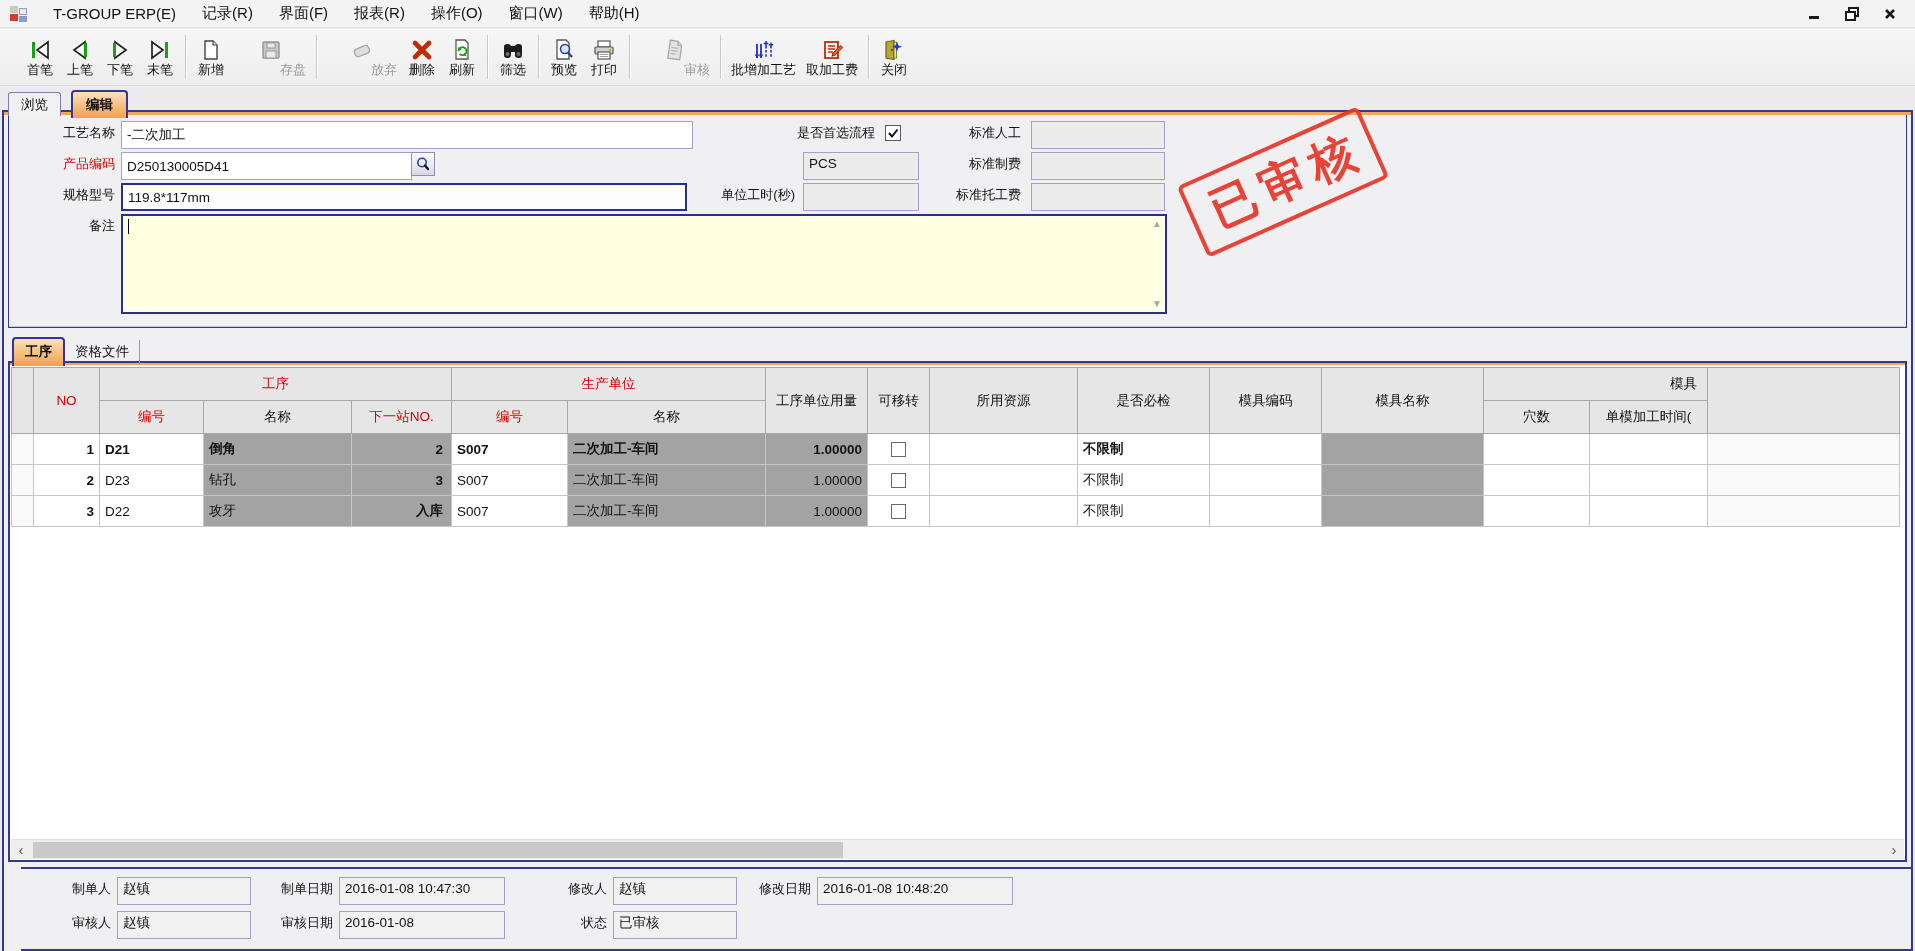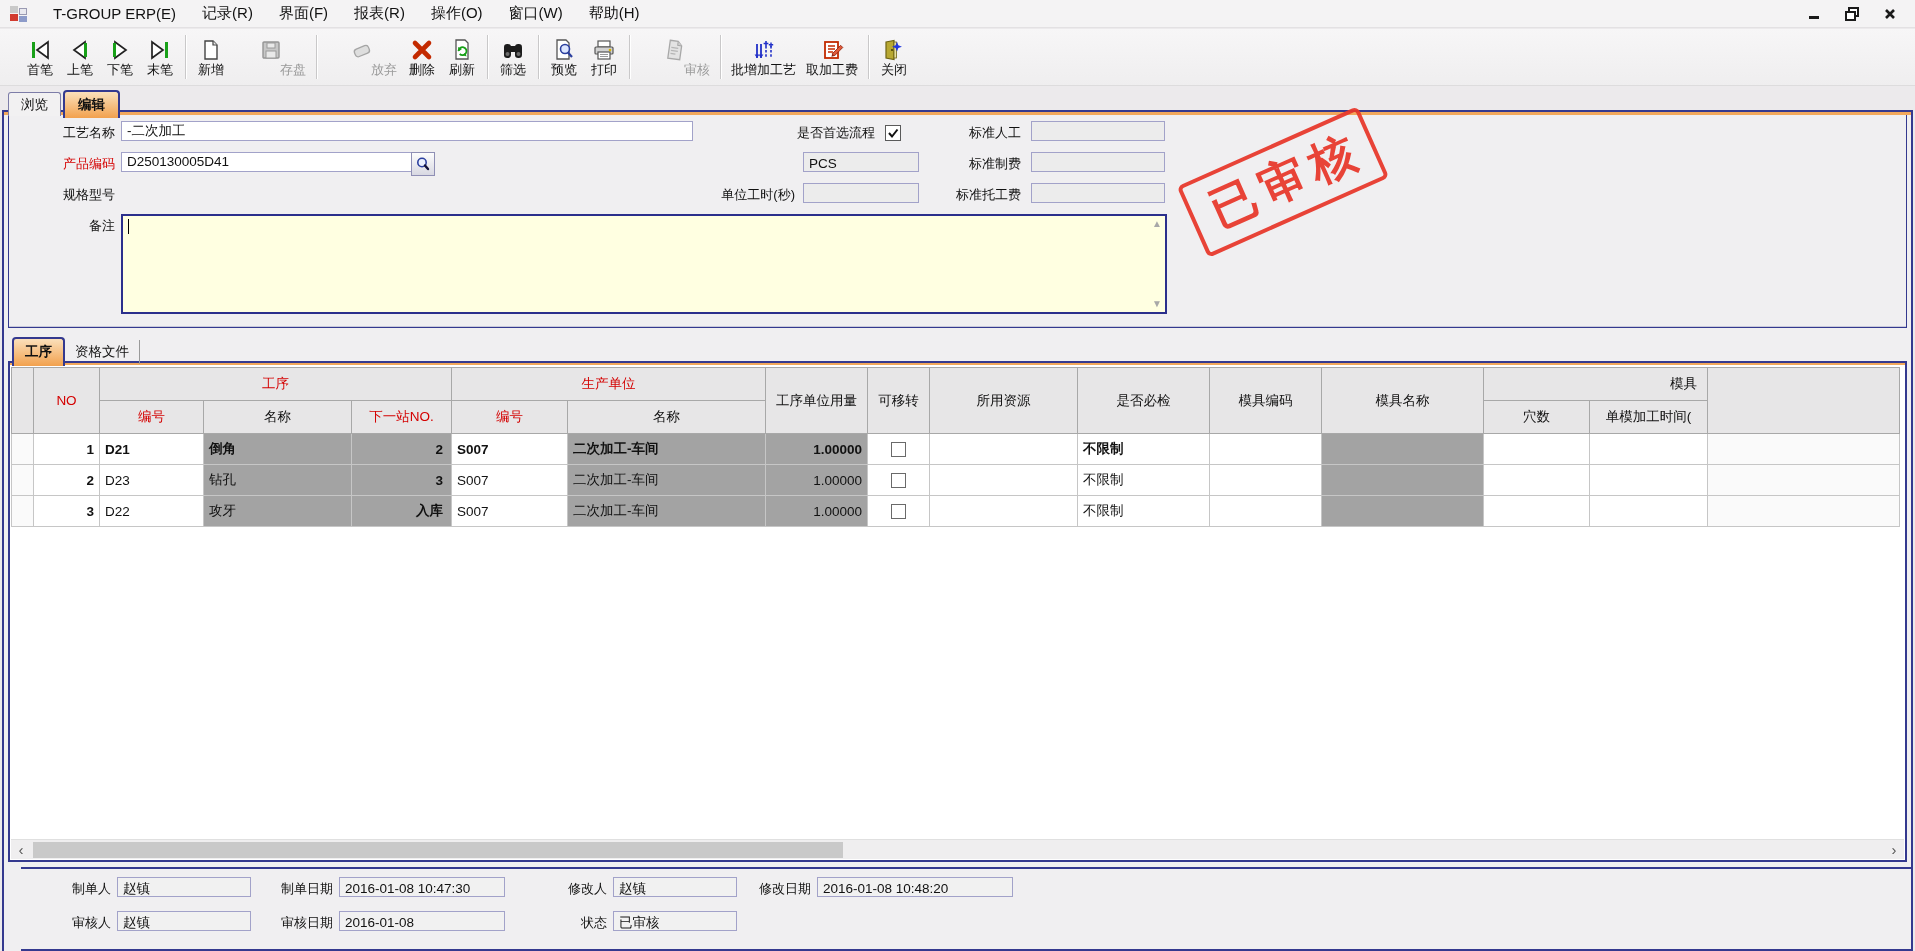--- a/index.html
+++ b/index.html
@@ -21,37 +21,37 @@
     background:linear-gradient(#f7f6f7,#efeeef); border-bottom:1px solid #dddcdd;
     display:flex; align-items:center; padding-left:20px; }
   .tbtn { display:flex; flex-direction:column; align-items:center; justify-content:center;
     min-width:40px; padding:1px 4px; height:50px; border:1px solid transparent; }
   .tbtn .ticon { height:26px; display:flex; align-items:flex-end; }
   .tbtn .tlabel { font-size:13px; line-height:16px; white-space:nowrap; }
   .tbtn.disabled .tlabel { color:#9b9b9b;margin-left:44px; }
   .tsep { width:1px; height:44px; background:#c9c8c9; margin:0 5px; box-shadow:1px 0 0 #fff; }
 
   
-  #maintabs { position:absolute; left:8px; top:88px; display:flex; align-items:flex-end; z-index:5; }
+  #maintabs { position:absolute; left:8px; top:88px; display:flex; align-items:flex-end; z-index:5;gap:8px; }
   .tab { padding:3px 12px 2px; border:1px solid #7d7da8; border-bottom:none;
     border-radius:3px 3px 0 0; background:#f2f1f2; margin-right:2px; font-size:13.5px; }
   .tab.active { background:linear-gradient(#fbe0bb,#f2a14e); border:2px solid #34398f; border-bottom:none;
     font-weight:bold; padding:4px 13px 4px; border-radius:4px 4px 0 0; position:relative; top:2px; }
 
   
   #editpage { position:absolute; left:2px; top:110px; width:1911px; height:841px;
     border:2px solid #34398f; border-bottom:none; background:#f0eff1; }
   #editpage > .accent { position:absolute; left:0; top:0; width:100%; height:3px; background:#f2a85c; }
 
   
   #formbox { position:absolute; left:4px; top:3px; right:4px; height:213px;
     border:1px solid #34398f; border-top:none; background:#f0eff1; box-shadow:0 -1px 0 #c9c9da inset; }
   .lbl { position:absolute; height:24px; line-height:24px; text-align:right; white-space:nowrap; }
   .lbl.red { color:#d40000; }
-  .fld { position:absolute; height:20px; line-height:22px; border:1px solid #a2a2c9;
+  .fld { position:absolute; height:28px; line-height:22px; border:1px solid #a2a2c9;
     background:#ececec; padding:0 5px; font-size:13.5px; white-space:nowrap; overflow:hidden; }
   input.fld { background:#fff; outline:none; color:#111; }
   .fld.focusnavy { border:2px solid #2b2f8c; background:#fdfdfd; line-height:20px; }
   #lookupbtn { position:absolute; width:24px; height:24px; border:1px solid #8f8fb5;
     background:linear-gradient(#fdfdfd,#d8d8e2); display:flex; align-items:center; justify-content:center; }
   #prefcheck { position:absolute; width:16px; height:16px; border:1px solid #5a5a5a; background:#fff;
     display:flex; align-items:center; justify-content:center; }
   #remarkwrap { position:absolute; border:2px solid #2b2f8c; background:#ffffe1; }
   #remarkta { width:100%; height:100%; border:none; background:#ffffe1; resize:none; outline:none;
     font-family:inherit; font-size:13.5px; padding:2px 18px 2px 4px; }
@@ -342,20 +342,21 @@
       <svg width="16" height="16">
           <circle cx="7" cy="6.5" r="4.2" fill="#eaf0ff" stroke="#2b3f9e" stroke-width="1.6"></circle>
           <path d="M10 9.5 L13 13" stroke="#10103a" stroke-width="2.4" stroke-linecap="round"></path>
         </svg>
     </div>
     <div class="fld" style="left:794px;top:37px;width:116px">PCS</div>
     <div class="lbl" style="left:912px;top:37px;width:100px">标准制费</div>
     <div class="fld" style="left:1022px;top:37px;width:134px"></div>
 
     <div class="lbl" style="left:10px;top:68px;width:96px">规格型号</div>
+    <input class="fld focusnavy" style="left: 112px; top: 68px; width: 566px;" value="119.8*117mm">
     <div class="lbl" style="left:676px;top:68px;width:110px">单位工时(秒)</div>
     <div class="fld" style="left:794px;top:68px;width:116px"></div>
     <div class="lbl" style="left:902px;top:68px;width:110px">标准托工费</div>
     <div class="fld" style="left:1022px;top:68px;width:134px"></div>
 
     <div class="lbl" style="left:40px;top:99px;width:66px" data_bind_unused="">备注</div>
     <div id="remarkwrap" style="left:112px;top:99px;width:1046px;height:100px">
       <textarea id="remarkta" style=""></textarea>
       <div id="remarkcaret"></div>
       <div class="scrollarrow" style="top:1px">▲</div>

